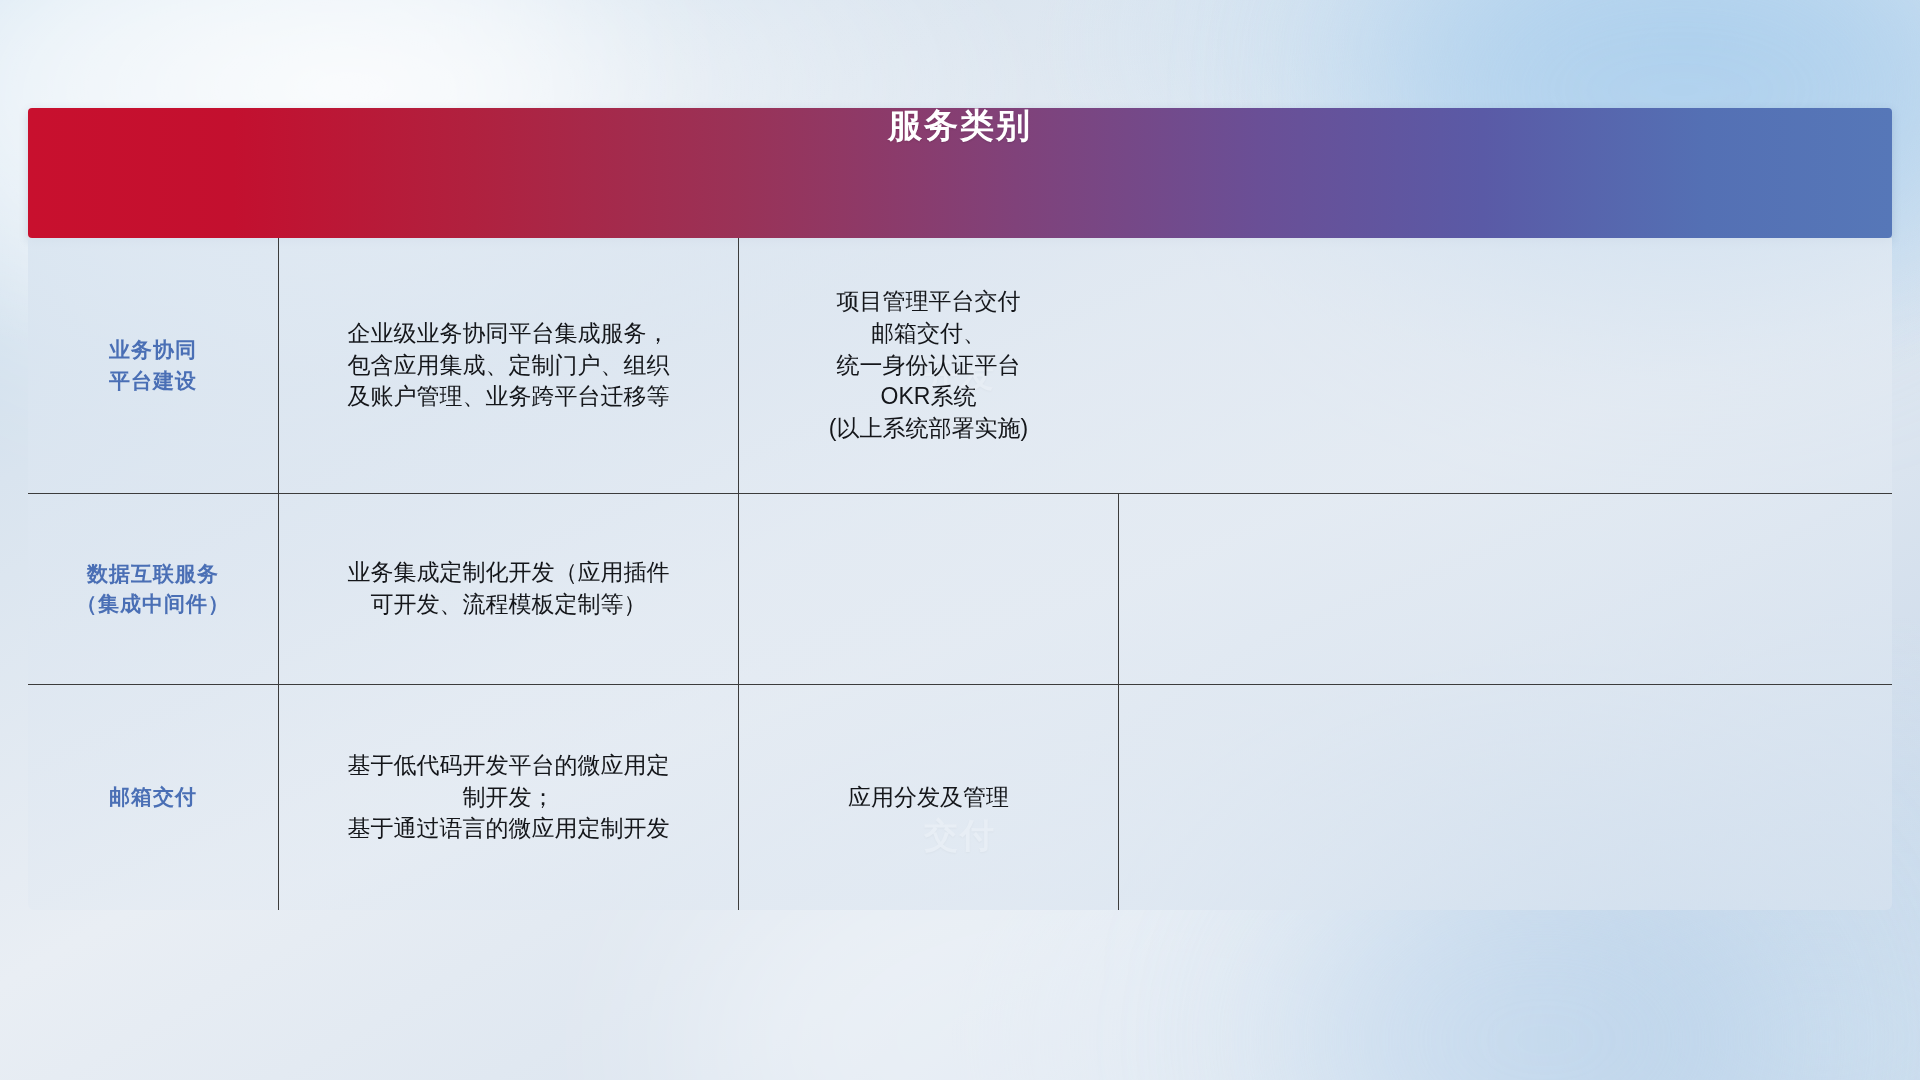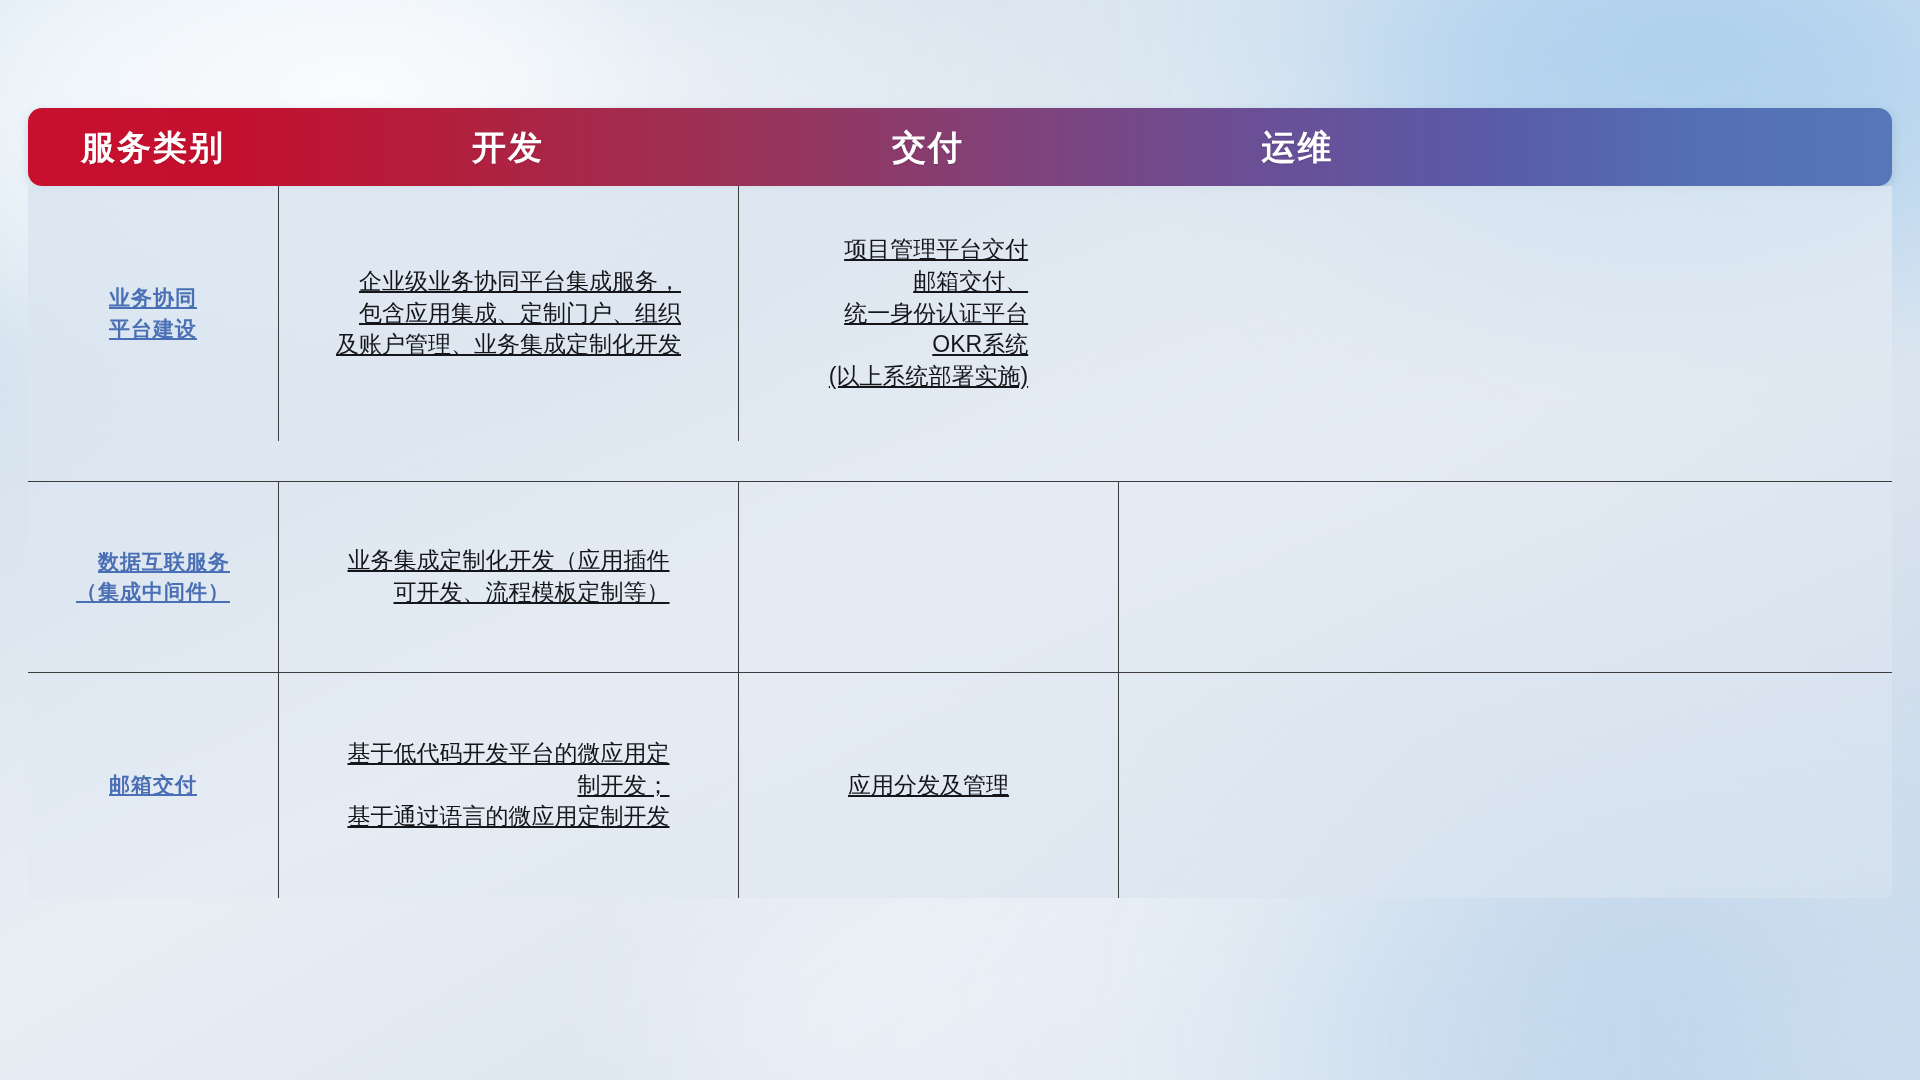--- a/index.html
+++ b/index.html
@@ -34,35 +34,36 @@
     position: absolute;
     left: 28px;
     top: 108px;
     width: 1864px;
     height: 672px;
   }
 
   
   .thead {
     position: relative;
-    height: 78px;
-    border-radius: 14px;
+    height: 130px;
+    border-radius: 4px;
     background: linear-gradient(90deg,
         #c8102e 0%,
         #c3102f 11%,
         #b0213f 24%,
         #9a3257 38%,
         #80427a 53%,
         #6a4f96 66%,
         #5a5aa6 78%,
         #5470b4 90%,
         #5677b8 100%);
     display: flex;
     align-items: center;
     box-shadow: 0 3px 10px rgba(60,80,120,0.18);
+    flex-direction: column;
   }
   .th {
     color: #ffffff;
     font-size: 34px;
     font-weight: bold;
     text-align: center;
     letter-spacing: 2px;
     line-height: 1;
     text-shadow: 0 1px 2px rgba(0,0,0,0.12);
   }
@@ -83,46 +84,45 @@
     position: relative;
   }
   .trow + .trow { border-top: 1.5px solid #3c3c3c; }
 
   .td {
     display: flex;
     align-items: center;
     justify-content: center;
     padding: 23px 14px;
     box-sizing: border-box;
-    text-align: right;
+    text-align: center;
     color: #14161a;
     font-size: 23px;
     line-height: 1.38;
     white-space: pre-line;
-    text-decoration: underline;
   }
   .td.cat {
     color: #4a6fb5;
     font-weight: bold;
     font-size: 21px;
     line-height: 1.45;
     letter-spacing: 1px;
   }
   
   .sep-l { border-left: 1.5px solid #3c3c3c; }
 
   
   .c0 { width: 250px; flex: 0 0 250px; }
   .c1 { width: 415px; flex: 0 0 415px; }
   .c2 { width: 460px; flex: 0 0 460px; }
   .c3 { width: 380px; flex: 0 0 380px; }
   .c4 { width: 359px; flex: 0 0 359px; }
 
   .r1 { height: 255px; }
-  .r2 { height: 190px; margin-top: 40px; }
+  .r2 { height: 190px; }
   .r3 { height: 225px; }
 </style>
 </head>
 <body>
 
 <div class="bg-blob blob-a"></div>
 <div class="bg-blob blob-b"></div>
 <div class="bg-blob blob-c"></div>
 <div class="bg-blob blob-d"></div>
 
@@ -135,21 +135,21 @@
     <div class="th c4">运维</div>
   </div>
 
   <div class="tbody">
 
     <div class="trow r1">
       <div class="td cat c0">业务协同
 平台建设</div>
       <div class="td c2 sep-l">企业级业务协同平台集成服务，
 包含应用集成、定制门户、组织
-及账户管理、业务集成定制化开发</div>
+及账户管理、业务跨平台迁移等</div>
       <div class="td c3 sep-l">项目管理平台交付
 邮箱交付、
 统一身份认证平台
 OKR系统
 (以上系统部署实施)</div>
     </div>
 
     <div class="trow r2">
       <div class="td cat c0">数据互联服务
 （集成中间件）</div>

